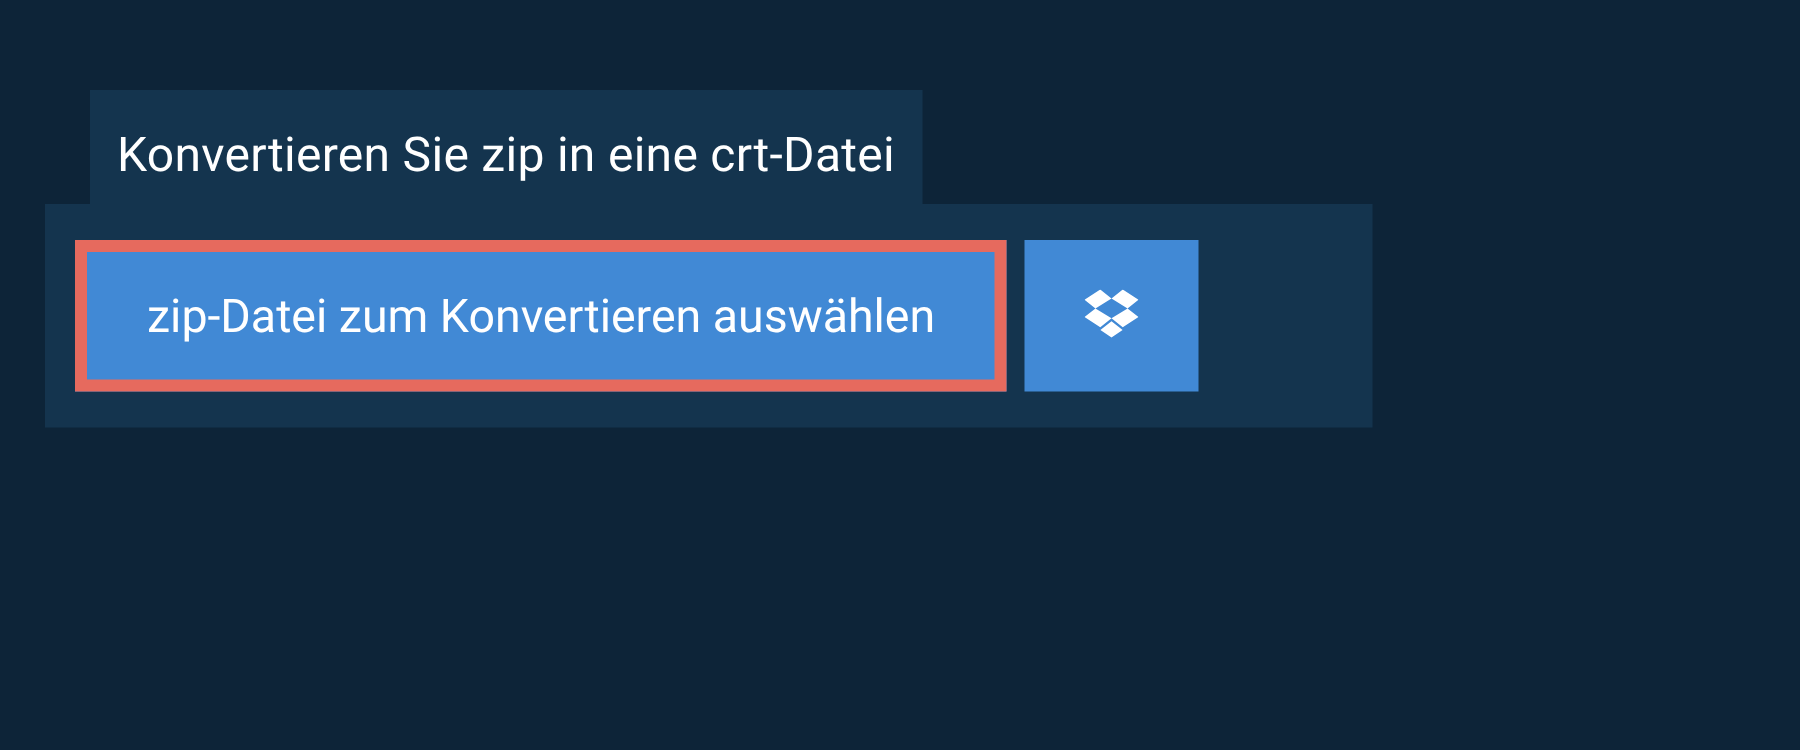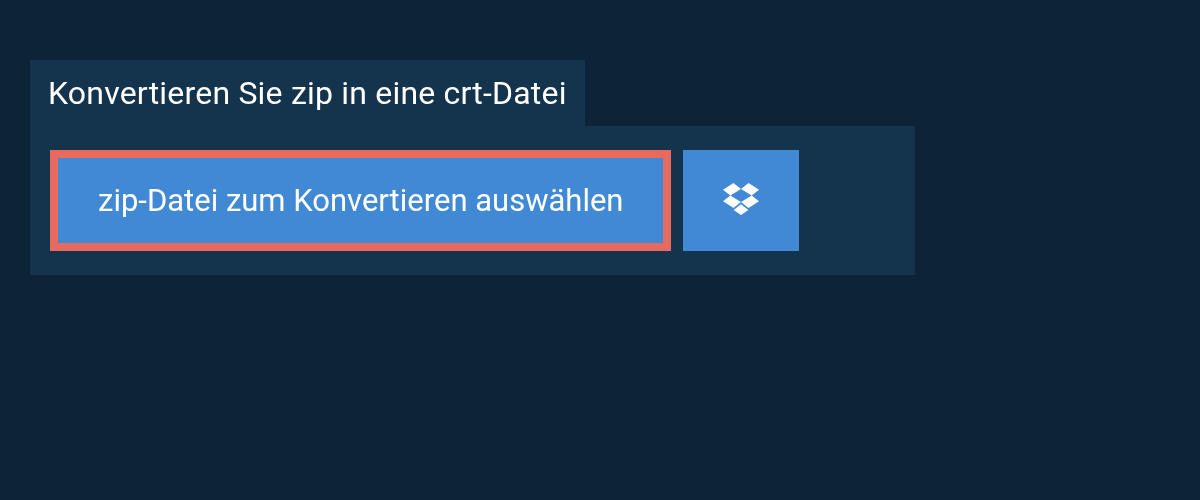--- a/index.html
+++ b/index.html
@@ -13,22 +13,23 @@
       background: #0d2438;
       font-family: -apple-system, BlinkMacSystemFont, "Segoe UI", Roboto, sans-serif;
       overflow: hidden;
     }
     .panel {
       margin: 60px 0 0 30px;
       width: 885px;
     }
     .title-bar {
       background: #14344e;
-      padding: 14px 18px 14px 18px;
+      padding: 24px 18px 14px 18px;
       width: fit-content;
+      margin-left: 30px;
     }
     .title-text {
       color: #ffffff;
       font-size: 32px;
       font-weight: 400;
       letter-spacing: 0.2px;
     }
     .upload-area {
       background: #14344e;
       padding: 24px 20px 24px 20px;

